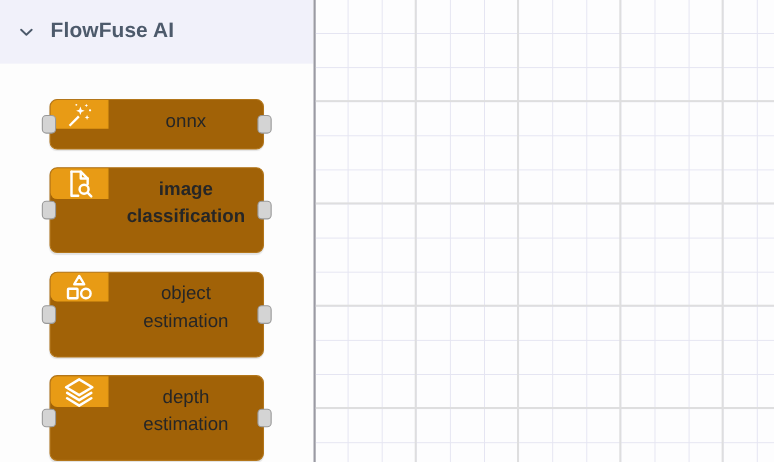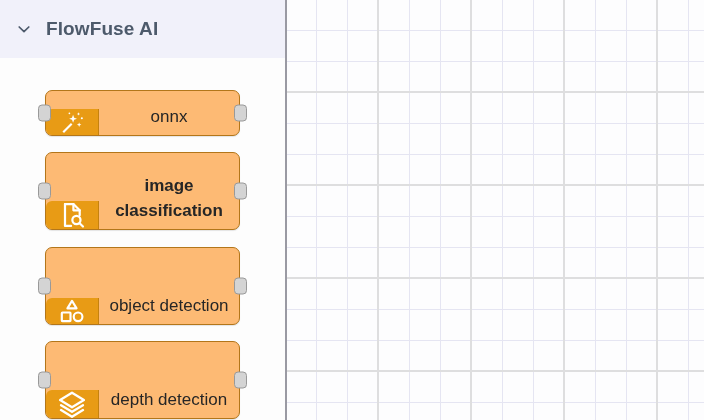--- a/index.html
+++ b/index.html
@@ -68,26 +68,26 @@
     width: 285px;
     bottom: 0;
     background: #fdfdfd;
   }
 
   
   .node {
     position: absolute;
     left: 45px;
     width: 195px;
-    background: #fdba74;
+    background: #a16207;
     border: 1px solid #b3761a;
     border-radius: 7px;
     box-sizing: border-box;
     display: flex;
-    align-items: flex-end;
+    align-items: flex-start;
     cursor: grab;
     box-shadow: 0 1px 1px rgba(0,0,0,0.10);
   }
   .node-icon-cell {
     width: 52px;
     flex: 0 0 52px;
     background: #e89b15;
     border-right: 1px solid #c5820f;
     border-radius: 6px 0 0 6px;
     display: flex;
@@ -213,34 +213,34 @@
 
       <div class="node node-h2" style="top:189px;">
         <span class="port port-in"></span>
         <div class="node-icon-cell">
           <svg width="26" height="26" viewBox="0 0 24 24">
             <path d="M12 2.6 L16.2 9.6 H7.8 Z" fill="none" stroke="#ffffff" stroke-width="2" stroke-linejoin="round"></path>
             <rect x="2.6" y="13.4" width="8.0" height="8.0" rx="0.6" fill="none" stroke="#ffffff" stroke-width="2"></rect>
             <circle cx="17.6" cy="17.4" r="4.0" fill="none" stroke="#ffffff" stroke-width="2"></circle>
           </svg>
         </div>
-        <div class="node-label">object detection</div>
+        <div class="node-label">object estimation</div>
         <span class="port port-out"></span>
       </div>
 
       <div class="node node-h2" style="top:283px;">
         <span class="port port-in"></span>
         <div class="node-icon-cell">
           <svg width="28" height="28" viewBox="0 0 24 24">
             <path d="M12 2.4 L22.2 8.6 L12 14.8 L1.8 8.6 Z" fill="none" stroke="#ffffff" stroke-width="2" stroke-linejoin="round"></path>
             <path d="M2.6 13.0 L12 18.7 L21.4 13.0" fill="none" stroke="#ffffff" stroke-width="2" stroke-linecap="round" stroke-linejoin="round"></path>
             <path d="M2.6 17.2 L12 22.9 L21.4 17.2" fill="none" stroke="#ffffff" stroke-width="2" stroke-linecap="round" stroke-linejoin="round"></path>
           </svg>
         </div>
-        <div class="node-label">depth detection</div>
+        <div class="node-label">depth estimation</div>
         <span class="port port-out"></span>
       </div>
 
     </div>
   </div>
 
   <div class="canvas-wrap">
     <div class="canvas-grid"></div>
     <div class="canvas-grid-major"></div>
   </div>

